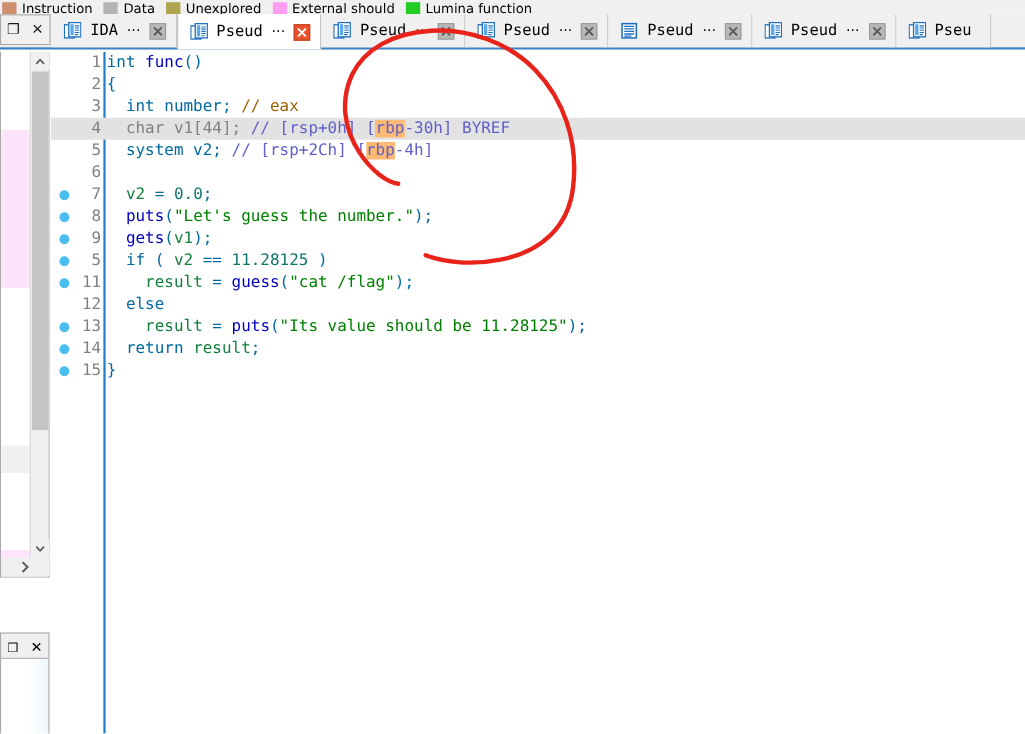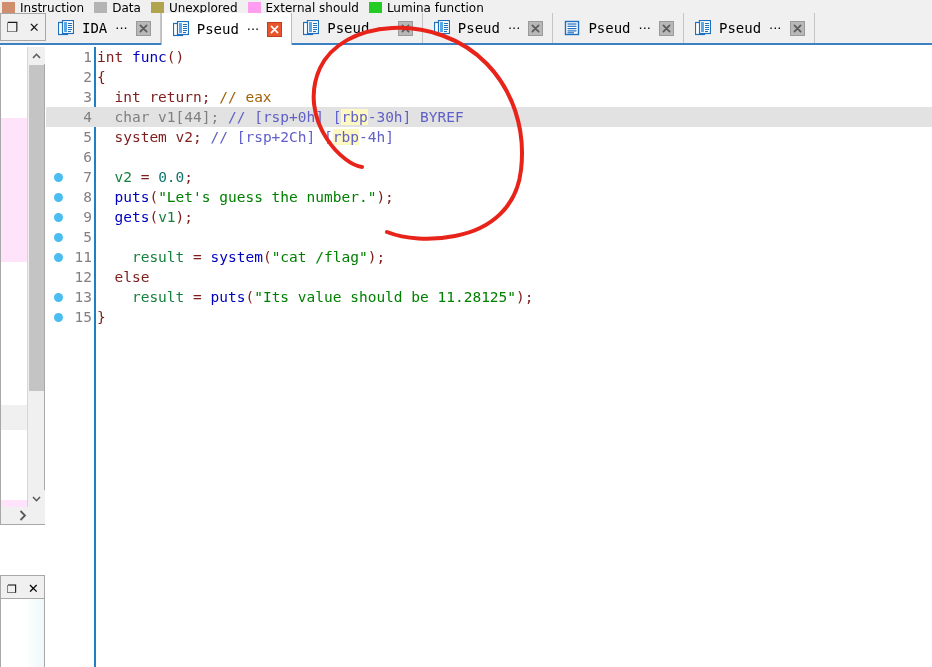--- a/index.html
+++ b/index.html
@@ -209,23 +209,23 @@
   .ln-code {
     position: absolute; left: 51px; top: 0;
     color: #000000;
   }
   .t-fn   { color: #0000c0; font-weight: normal; }
   .t-var  { color: #15803d; }
   .t-num  { color: #0f766e; }
   .t-str  { color: #008000; }
   .t-cmt  { color: #6060c8; }
   .t-cmt2 { color: #a16207; }
-  .t-plain{ color: #7f1d1d; }
+  .t-plain{ color: #0369a1; }
   .t-gray { color: #808080; }
-  .hly    { background: #fef9c3; }
+  .hly    { background: #fdba74; }
 
   
   .annot {
     position: absolute; left: 0; top: 0;
     width: 932px; height: 667px;
     pointer-events: none;
   }
 </style>
 </head>
 <body>
@@ -377,20 +377,36 @@
               <line x1="10" y1="11.5" x2="13" y2="11.5"></line>
             </g>
           </svg>
           <span class="tab-label">Pseud</span>
           <span class="tab-dots">···</span>
           <span class="tab-close">
             <svg width="9" height="9" viewBox="0 0 9 9">
               <path d="M1.4 1.4 L7.6 7.6 M7.6 1.4 L1.4 7.6" stroke="#5a5a5a" stroke-width="1.7" stroke-linecap="round"></path>
             </svg>
           </span>
+        </div>
+        <div class="tab">
+          <svg class="tab-icon" viewBox="0 0 16 16">
+            <rect x="0.5" y="2.5" width="9" height="12" fill="#ffffff" stroke="#1f6fbf" stroke-width="1.2"></rect>
+            <rect x="4.5" y="0.5" width="11" height="13" fill="#ffffff" stroke="#1f6fbf" stroke-width="1.2"></rect>
+            <rect x="6" y="2" width="3" height="10" fill="#5aa9e6"></rect>
+            <g stroke="#1f6fbf" stroke-width="1">
+              <line x1="10" y1="3.5" x2="14" y2="3.5"></line>
+              <line x1="10" y1="5.5" x2="14" y2="5.5"></line>
+              <line x1="10" y1="7.5" x2="14" y2="7.5"></line>
+              <line x1="10" y1="9.5" x2="14" y2="9.5"></line>
+              <line x1="10" y1="11.5" x2="13" y2="11.5"></line>
+            </g>
+          </svg>
+          <span class="tab-label">Pseu</span>
+          <span class="tab-dots"></span>
         </div>
       </div>
   </div>
 
   <div class="navpanel">
     <div class="navband" id="navband">
         <div class="navseg" style="top: 0px; height: 71px; background: rgb(255, 255, 255);"></div>
         <div class="navseg" style="top: 71px; height: 144px; background: rgb(255, 227, 251);"></div>
         <div class="navseg" style="top: 215px; height: 143px; background: rgb(255, 255, 255);"></div>
         <div class="navseg" style="top: 358px; height: 25px; background: rgb(240, 240, 240);"></div>
@@ -423,31 +439,32 @@
       <span class="gl">✕</span>
     </div>
     <div class="lowpanel-body"></div>
   </div>
 
   <div class="editor">
     <div class="editor-rule"></div>
     <div class="code-area" id="codearea">
         <div class="line"><span class="ln-num">1</span><span class="ln-code"><span class="t-plain">int </span><span class="t-fn">func</span><span class="t-plain">()</span></span></div>
         <div class="line"><span class="ln-num">2</span><span class="ln-code"><span class="t-plain">{</span></span></div>
-        <div class="line"><span class="ln-num">3</span><span class="ln-code"><span class="t-plain">  int return; </span><span class="t-cmt2">// eax</span></span></div>
+        <div class="line"><span class="ln-num">3</span><span class="ln-code"><span class="t-plain">  int number; </span><span class="t-cmt2">// eax</span></span></div>
         <div class="line hl"><span class="ln-num">4</span><span class="ln-code"><span class="t-gray">  char v1[44]; </span><span class="t-cmt">// </span><span class="t-cmt">[rsp+0h] [</span><span class="t-cmt hly">rbp</span><span class="t-cmt">-30h] BYREF</span></span></div>
         <div class="line"><span class="ln-num">5</span><span class="ln-code"><span class="t-plain">  system v2; </span><span class="t-cmt">// </span><span class="t-cmt">[rsp+2Ch] [</span><span class="t-cmt hly">rbp</span><span class="t-cmt">-4h]</span></span></div>
         <div class="line"><span class="ln-num">6</span><span class="ln-code"><span class="t-plain"></span></span></div>
         <div class="line"><span class="ln-dot"></span><span class="ln-num">7</span><span class="ln-code"><span class="t-plain">  </span><span class="t-var">v2</span><span class="t-plain"> = </span><span class="t-num">0.0</span><span class="t-plain">;</span></span></div>
         <div class="line"><span class="ln-dot"></span><span class="ln-num">8</span><span class="ln-code"><span class="t-plain">  </span><span class="t-fn">puts</span><span class="t-plain">(</span><span class="t-str">"Let's guess the number."</span><span class="t-plain">);</span></span></div>
         <div class="line"><span class="ln-dot"></span><span class="ln-num">9</span><span class="ln-code"><span class="t-plain">  </span><span class="t-fn">gets</span><span class="t-plain">(</span><span class="t-var">v1</span><span class="t-plain">);</span></span></div>
-        <div class="line"><span class="ln-dot"></span><span class="ln-num">5</span></div>
-        <div class="line"><span class="ln-dot"></span><span class="ln-num">11</span><span class="ln-code"><span class="t-plain">    </span><span class="t-var">result</span><span class="t-plain"> = </span><span class="t-fn">system</span><span class="t-plain">(</span><span class="t-str">"cat /flag"</span><span class="t-plain">);</span></span></div>
+        <div class="line"><span class="ln-dot"></span><span class="ln-num">5</span><span class="ln-code"><span class="t-plain">  if ( </span><span class="t-var">v2</span><span class="t-plain"> == </span><span class="t-num">11.28125</span><span class="t-plain"> )</span></span></div>
+        <div class="line"><span class="ln-dot"></span><span class="ln-num">11</span><span class="ln-code"><span class="t-plain">    </span><span class="t-var">result</span><span class="t-plain"> = </span><span class="t-fn">guess</span><span class="t-plain">(</span><span class="t-str">"cat /flag"</span><span class="t-plain">);</span></span></div>
         <div class="line"><span class="ln-num">12</span><span class="ln-code"><span class="t-plain">  else</span></span></div>
         <div class="line"><span class="ln-dot"></span><span class="ln-num">13</span><span class="ln-code"><span class="t-plain">    </span><span class="t-var">result</span><span class="t-plain"> = </span><span class="t-fn">puts</span><span class="t-plain">(</span><span class="t-str">"Its value should be 11.28125"</span><span class="t-plain">);</span></span></div>
+        <div class="line"><span class="ln-dot"></span><span class="ln-num">14</span><span class="ln-code"><span class="t-plain">  return </span><span class="t-var">result</span><span class="t-plain">;</span></span></div>
         <div class="line"><span class="ln-dot"></span><span class="ln-num">15</span><span class="ln-code"><span class="t-plain">}</span></span></div>
       </div>
   </div>
 
   <svg class="annot" id="annot" viewBox="0 0 932 667">
     <path id="annot-path" d="M 387 232
          C 405 239, 430 241, 455 236
          C 492 229, 517 206, 521 170
          C 526 128, 512 90, 487 64
          C 462 38, 425 26, 392 28

